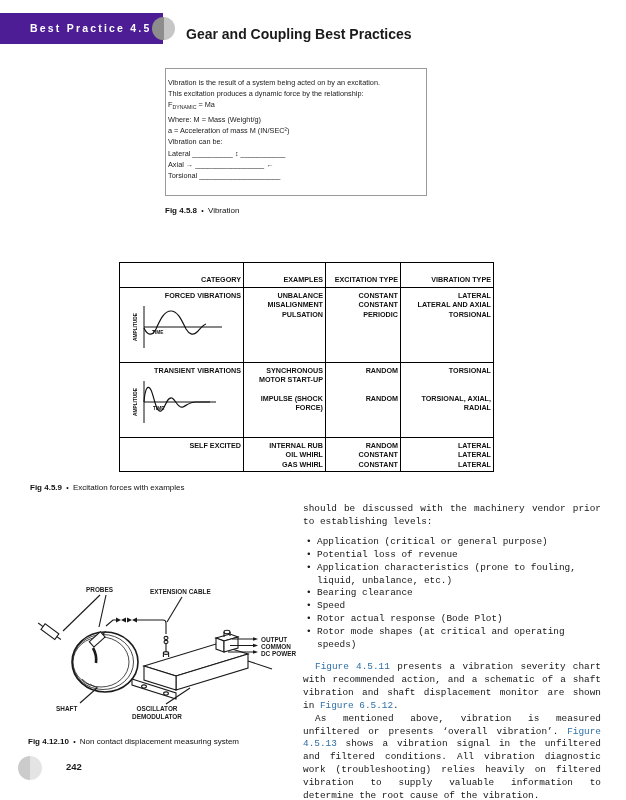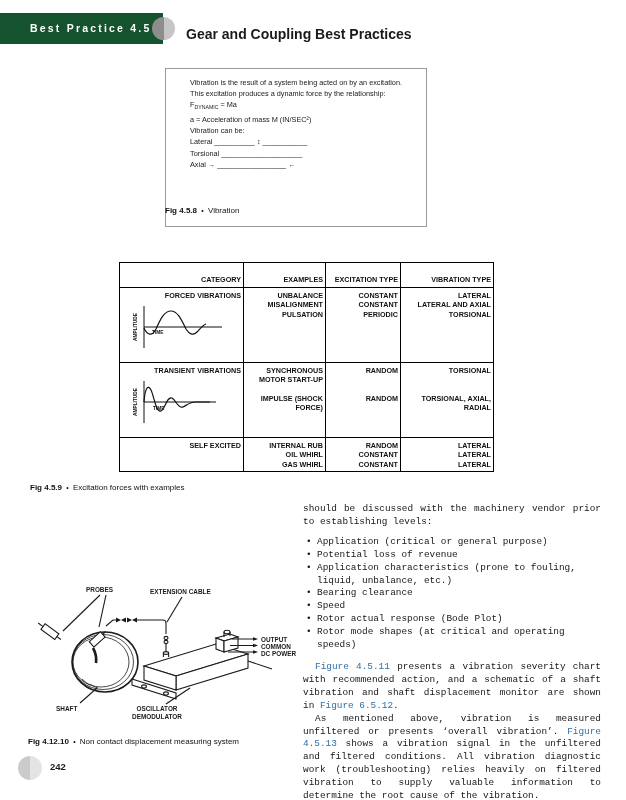--- a/index.html
+++ b/index.html
@@ -1,29 +1,29 @@
 <!DOCTYPE html>
 <html><head>
 <meta charset="utf-8">
 <style>
   html,body{margin:0;padding:0;background:#ffffff;}
   .page{position:relative;width:626px;height:800px;background:#ffffff;overflow:hidden;
         font-family:"Liberation Sans",sans-serif;color:#1a1a1a;}
 
   
-  .header-bar{position:absolute;left:0;top:13px;width:163px;height:31px;background:#14532d;}
+  .header-bar{position:absolute;left:0;top:13px;width:163px;height:31px;background:#4c1d95;}
   .header-badge{position:absolute;left:30px;top:0;line-height:31px;color:#ffffff;
                 font-size:10.5px;font-weight:bold;letter-spacing:2.2px;white-space:nowrap;}
   .header-circle{position:absolute;left:152px;top:17px;width:23px;height:23px;border-radius:50%;
                  background:linear-gradient(90deg,#8d8d8d 50%,#c6c6c6 50%);}
   .header-title{position:absolute;left:186px;top:26px;font-size:14px;font-weight:bold;white-space:nowrap;}
 
   
-  .vib-box{position:absolute;left:165px;top:68px;width:262px;height:159px;border:1px solid #9a9a9a;
-           box-sizing:border-box;padding:8px 24px;font-size:7.3px;line-height:11.2px;}
+  .vib-box{position:absolute;left:165px;top:68px;width:262px;height:128px;border:1px solid #9a9a9a;
+           box-sizing:border-box;padding:8px 2px;font-size:7.3px;line-height:11.2px;}
   .vib-box div{white-space:nowrap;}
   .vib-box sub{font-size:5.2px;}
 
   
   .caption{position:absolute;font-size:8px;white-space:nowrap;color:#111;}
   .cap-label{font-weight:bold;}
   .cap-sep{font-size:7px;padding:0 2px;}
   .cap8{left:165px;top:206px;}
   .cap9{left:30px;top:483px;}
   .cap10{left:28px;top:737px;}
@@ -52,43 +52,44 @@
   .li-dot{display:inline-block;width:14px;padding-left:3px;box-sizing:border-box;}
   .li-text{flex:1;}
   .fig-link{color:#2e6ea6;}
 
   
   .diagram{position:absolute;left:20px;top:576px;}
 
   
   .footer-circle{position:absolute;left:18px;top:756px;width:24px;height:24px;border-radius:50%;
                  background:linear-gradient(90deg,#cbcbcb 50%,#e4e4e4 50%);}
-  .page-num{position:absolute;left:50px;top:761px;font-size:9.5px;font-weight:bold;}
+  .page-num{position:absolute;left:66px;top:761px;font-size:9.5px;font-weight:bold;}
 </style>
 </head>
 <body>
 
 <div class="page">
 
   <div class="header-bar">
     <span class="header-badge">Best Practice 4.5</span>
   </div>
   <div class="header-circle"></div>
   <div class="header-title">Gear and Coupling Best Practices</div>
 
   <div class="vib-box">
     <div>Vibration is the result of a system being acted on by an excitation.</div>
     <div>This excitation produces a dynamic force by the relationship:</div>
     <div><span>F</span><sub>DYNAMIC</sub><span> =  Ma</span></div>
     <div>
+        <div class="li-row">Where: M =  Mass (Weight/g)</div>
         <div class="li-row">a =  Acceleration of mass M (IN/SEC²)</div>
         <div class="li-row">Vibration can be:</div>
         <div class="li-row">Lateral __________ ↕ ___________</div>
+        <div class="li-row">Axial → _________________ ←</div>
         <div class="li-row">Torsional ____________________</div>
-        <div class="li-row">Axial → _________________ ←</div>
       </div>
   </div>
 
   <div class="caption cap8">
     <span class="cap-label">Fig 4.5.8</span>
     <span class="cap-sep">•</span>
     <span class="cap-text">Vibration</span>
   </div>
 
   <div class="tbl-wrap">

